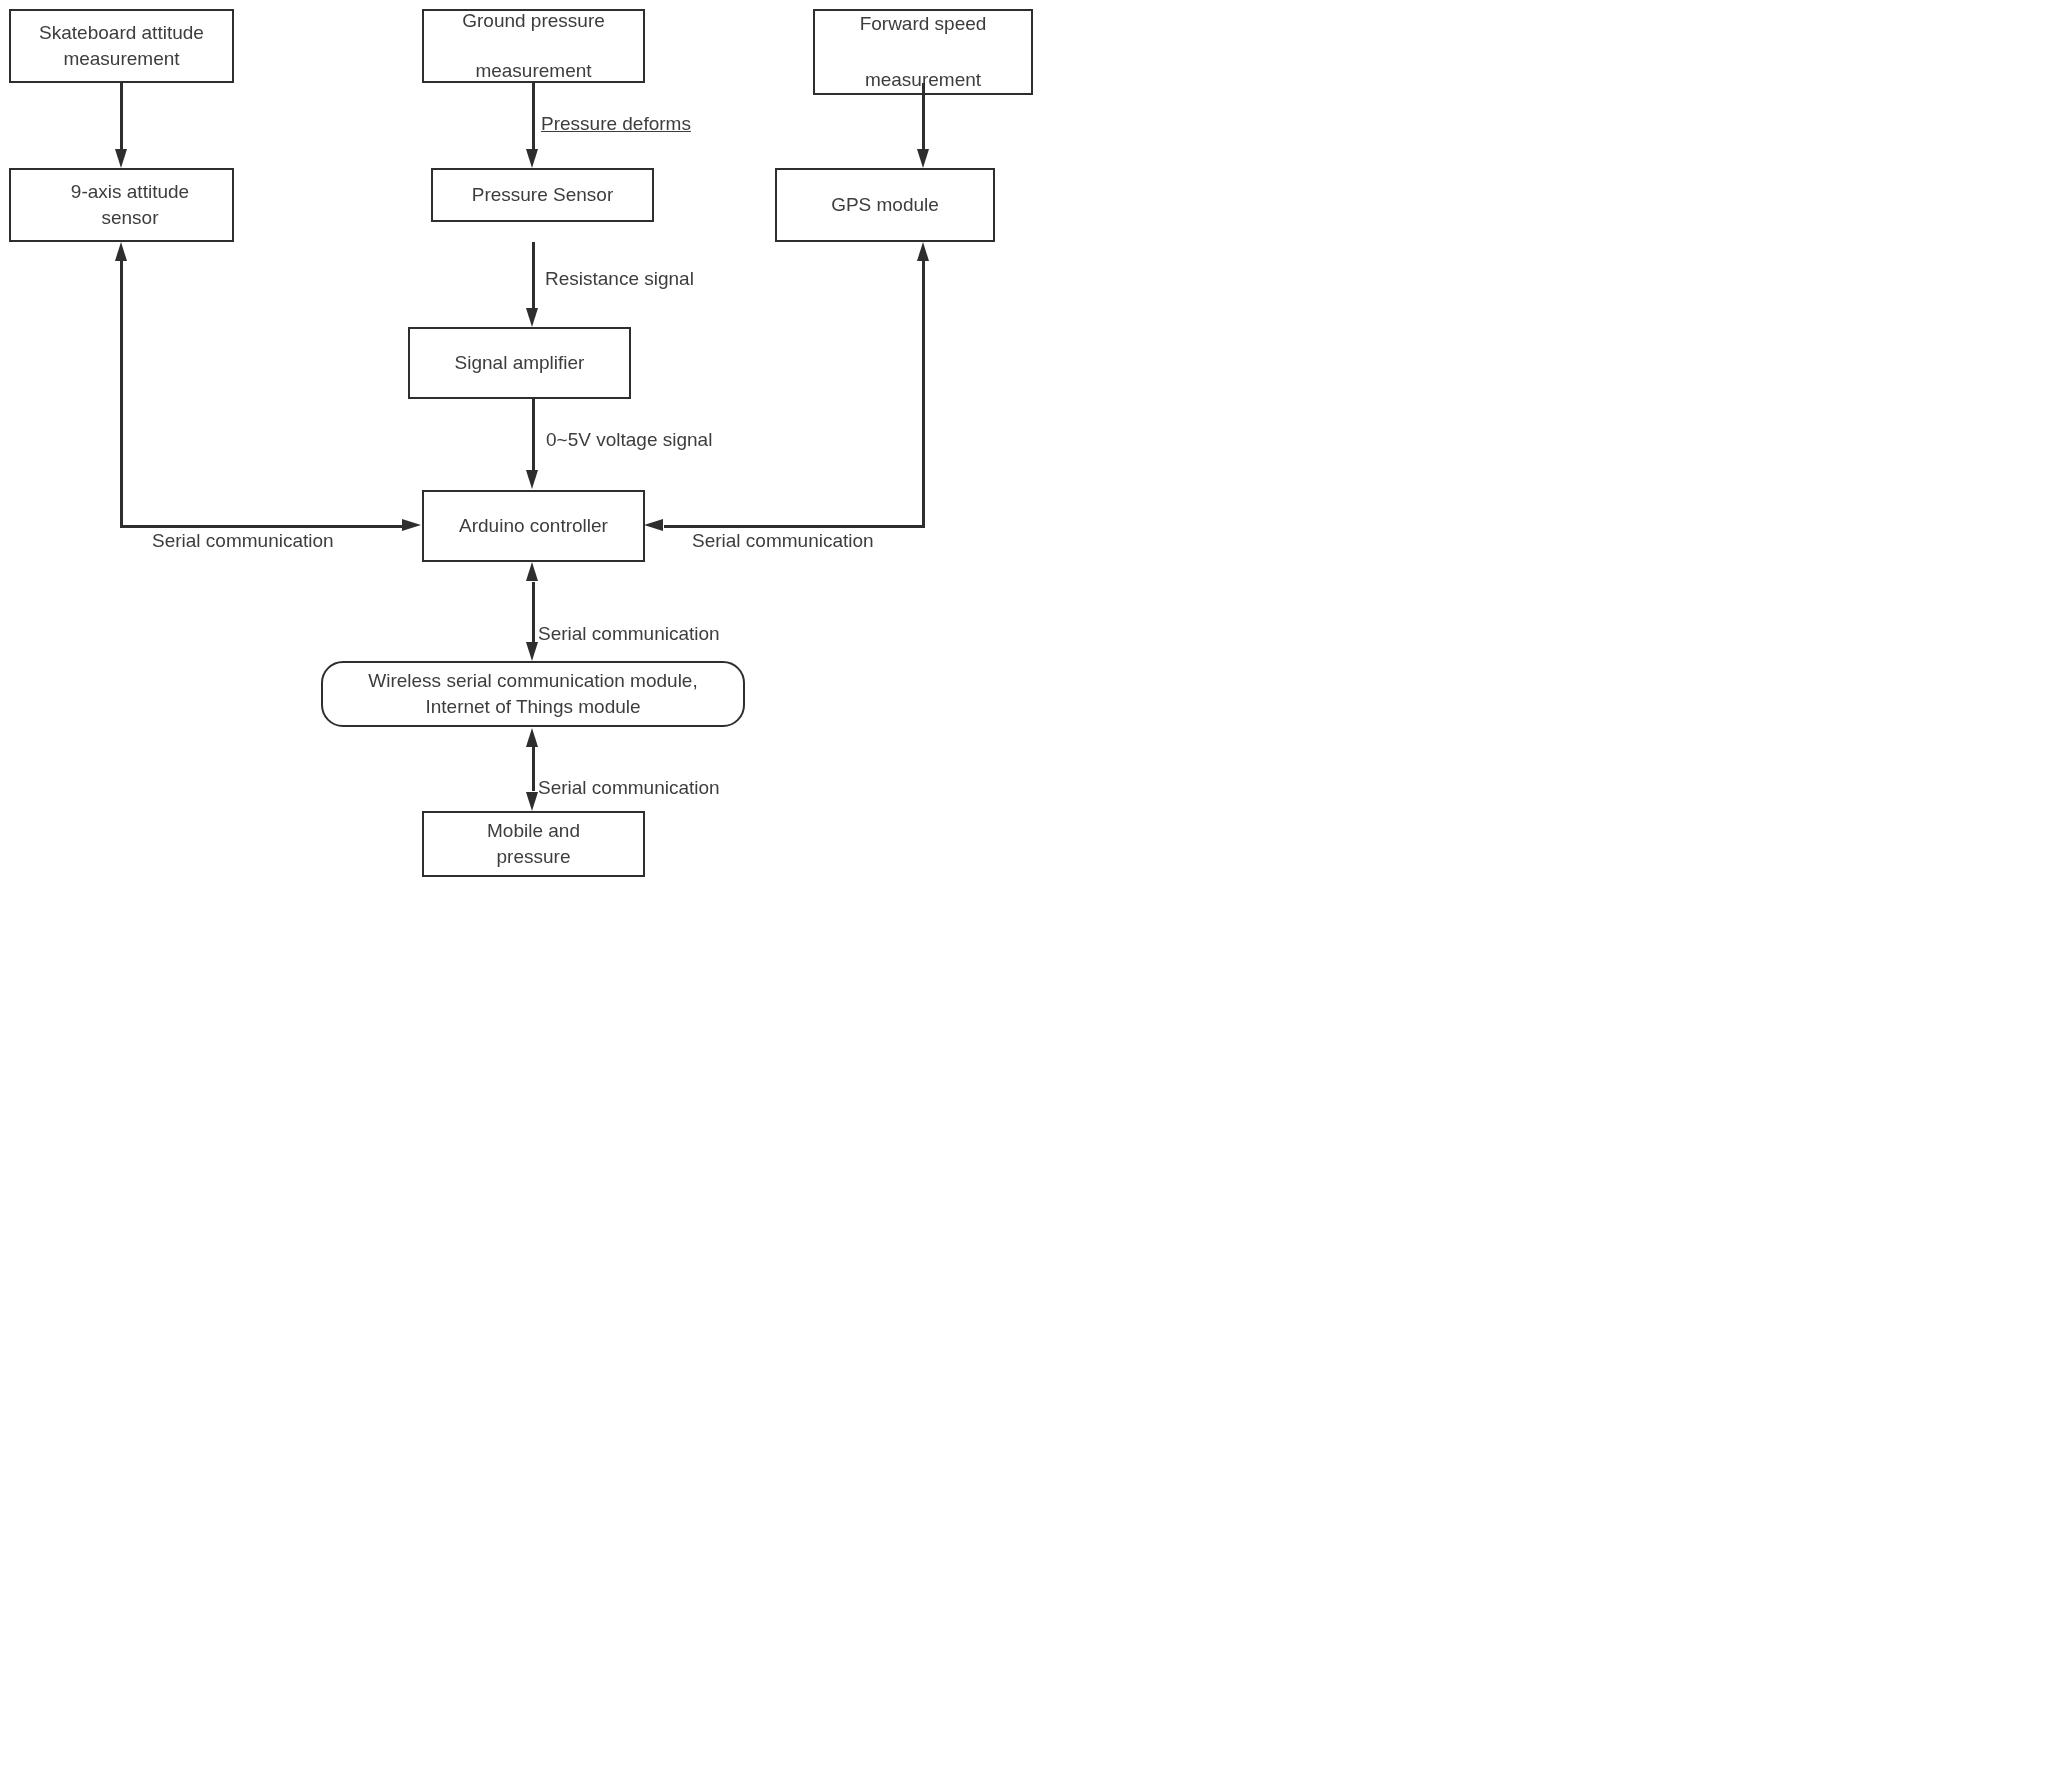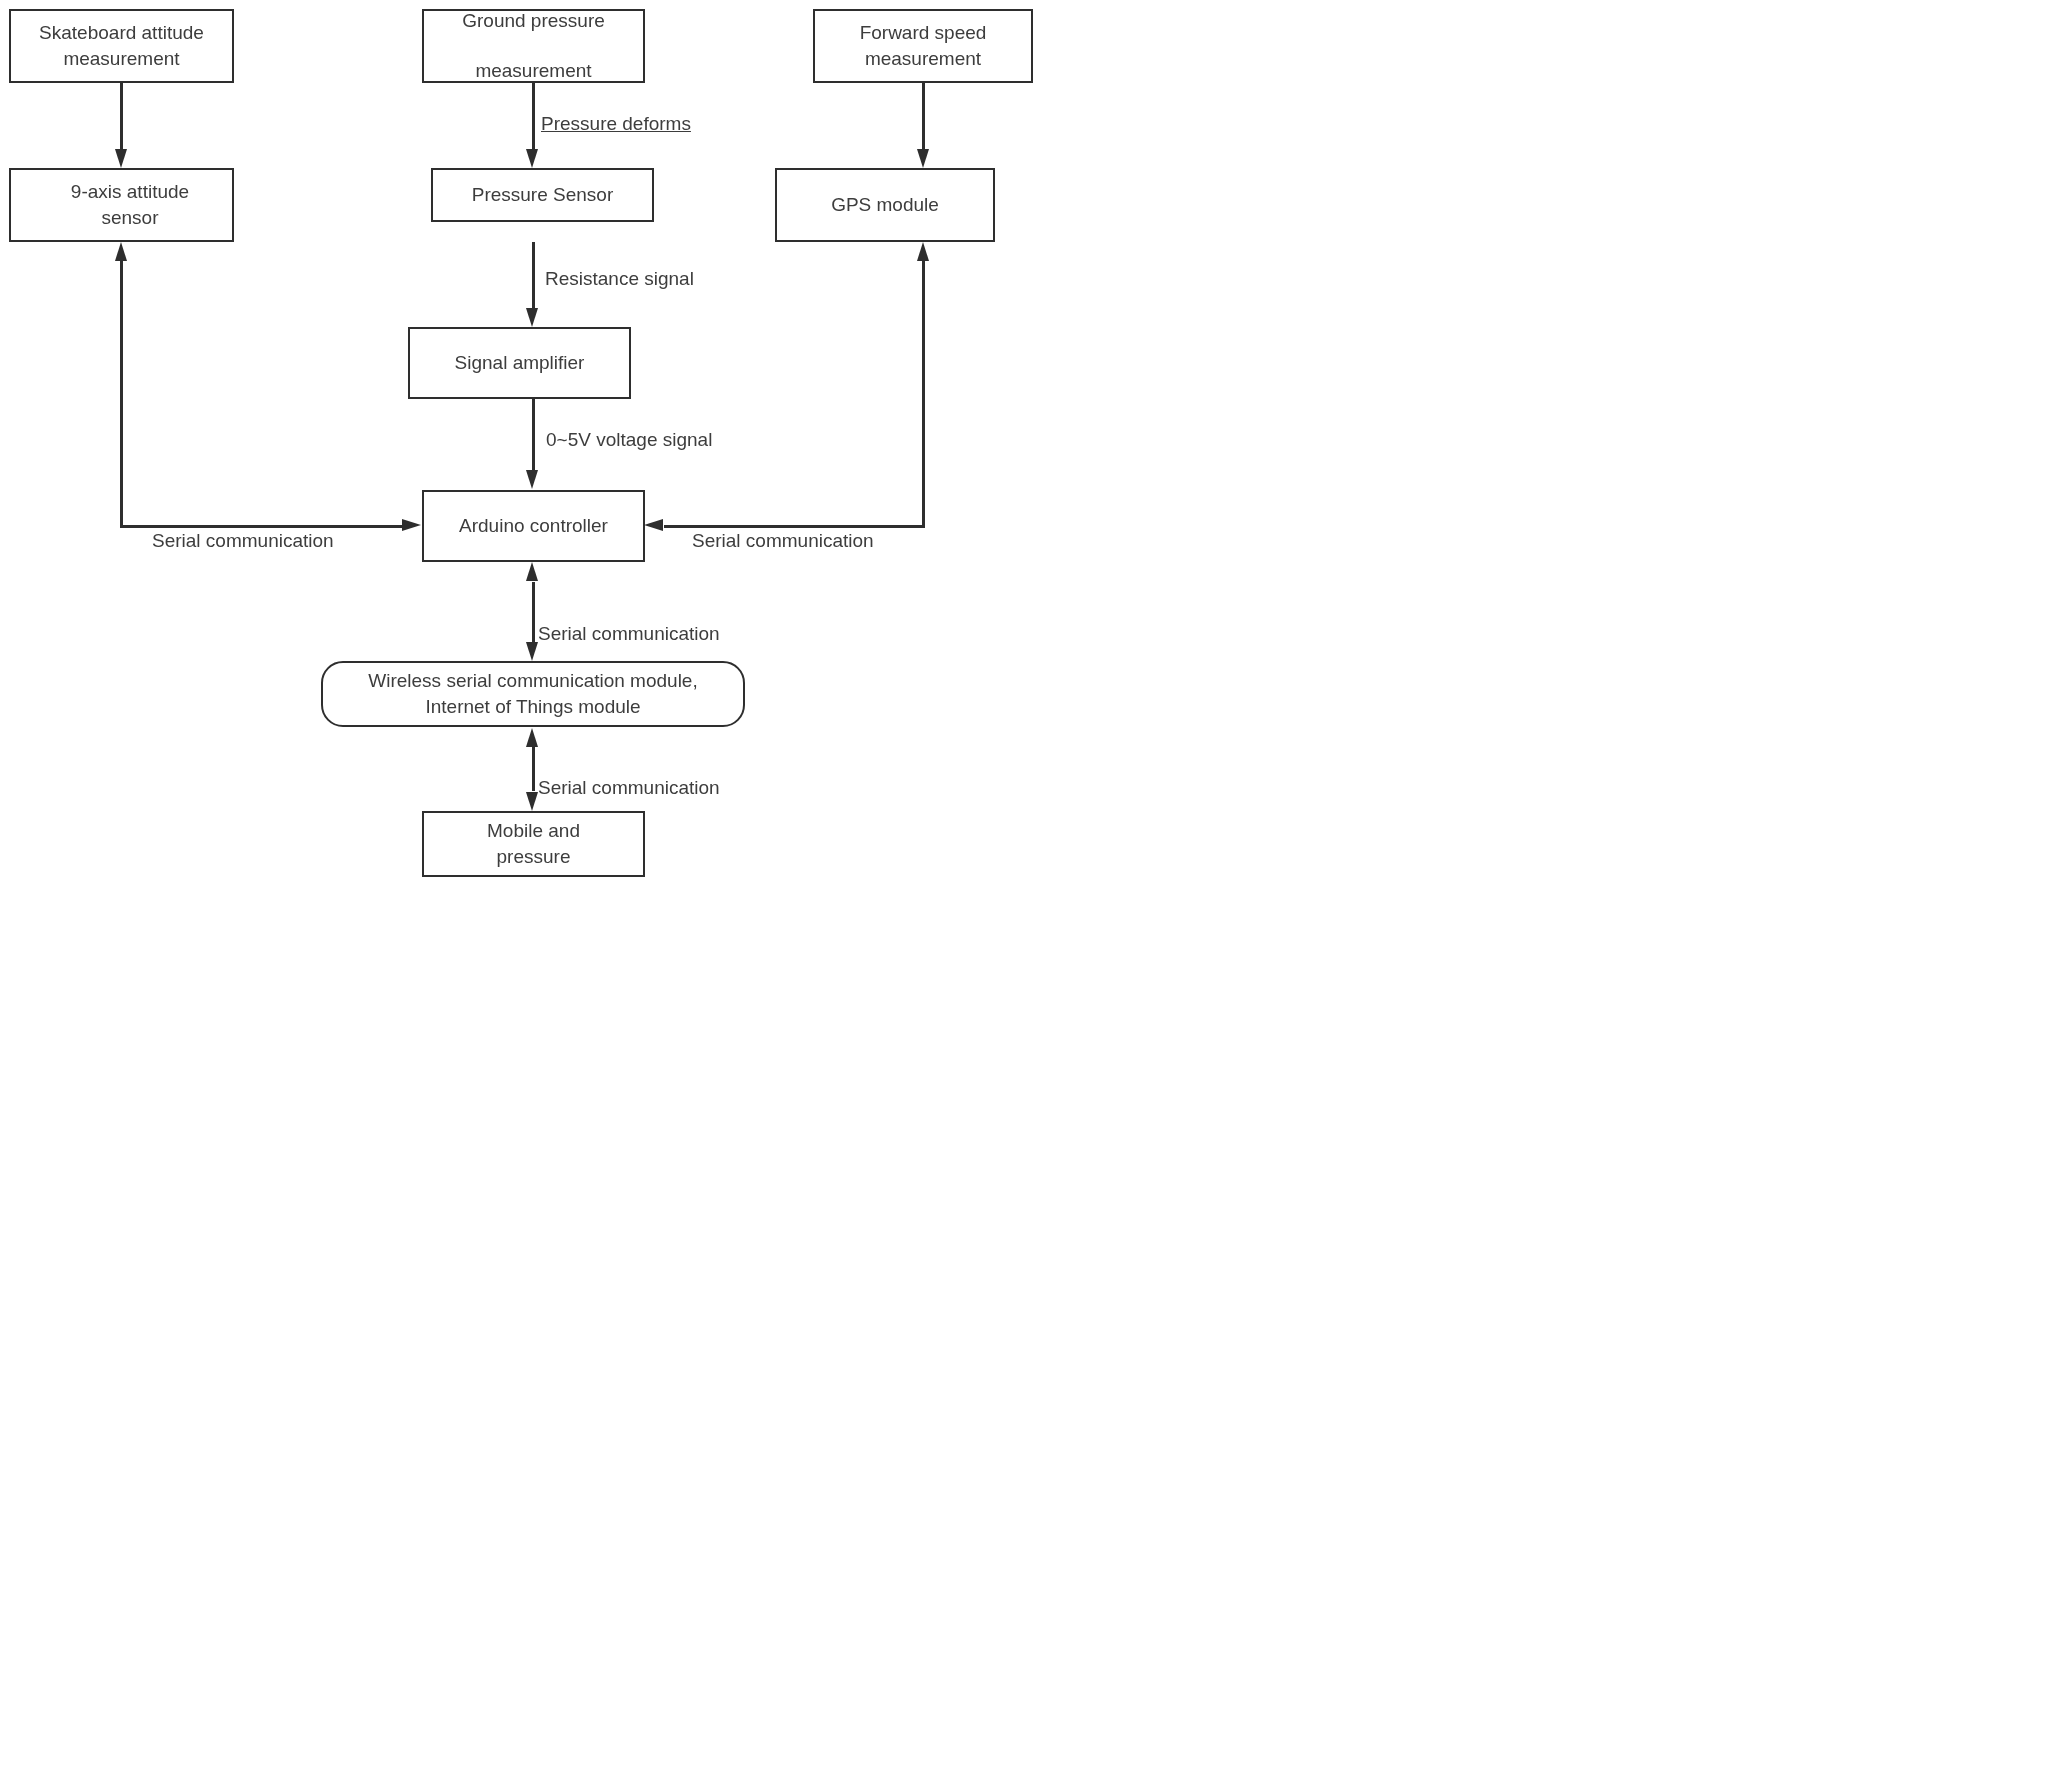--- a/index.html
+++ b/index.html
@@ -47,21 +47,21 @@
 <div class="canvas">
 
   <div class="node" style="left:9px;top:9px;width:225px;height:74px;">
     <div class="node-line">Skateboard attitude</div>
     <div class="node-line">measurement</div>
   </div>
   <div class="node" style="left:422px;top:9px;width:223px;height:74px;gap:24px;">
     <div class="node-line">Ground pressure</div>
     <div class="node-line">measurement</div>
   </div>
-  <div class="node" style="left:813px;top:9px;width:220px;height:74px;">
+  <div class="node" style="left:813px;top:9px;width:220px;height:86px;justify-content:space-between;">
     <div class="node-line">Forward speed</div>
     <div class="node-line">measurement</div>
   </div>
 
   <div class="node" style="left:9px;top:168px;width:225px;height:74px;padding-left:17px;">
     <div class="node-line">9-axis attitude</div>
     <div class="node-line">sensor</div>
   </div>
   <div class="node" style="left:422px;top:168px;width:223px;height:54px;margin-left:9px;">
     <div class="node-line">Pressure Sensor</div>

